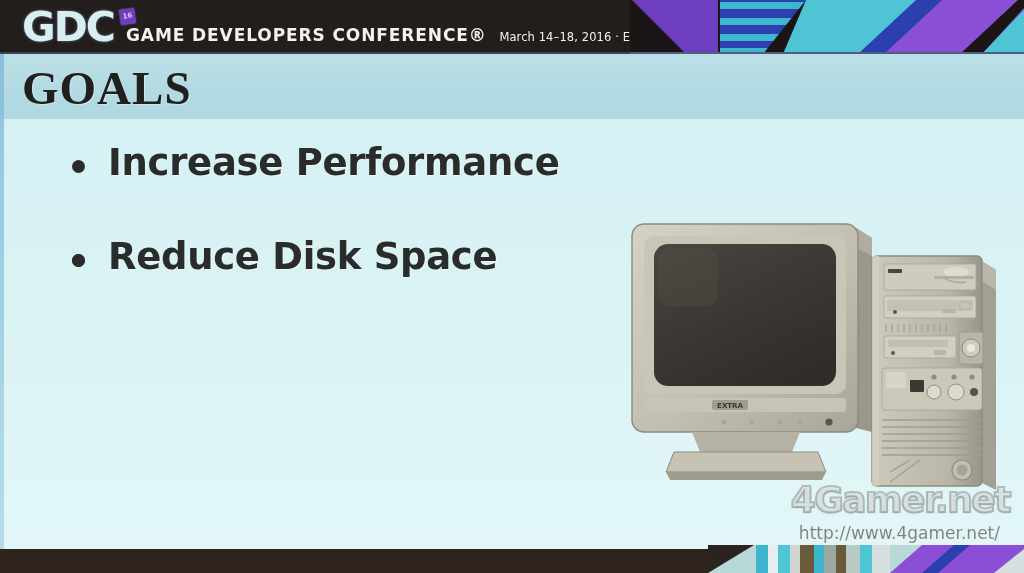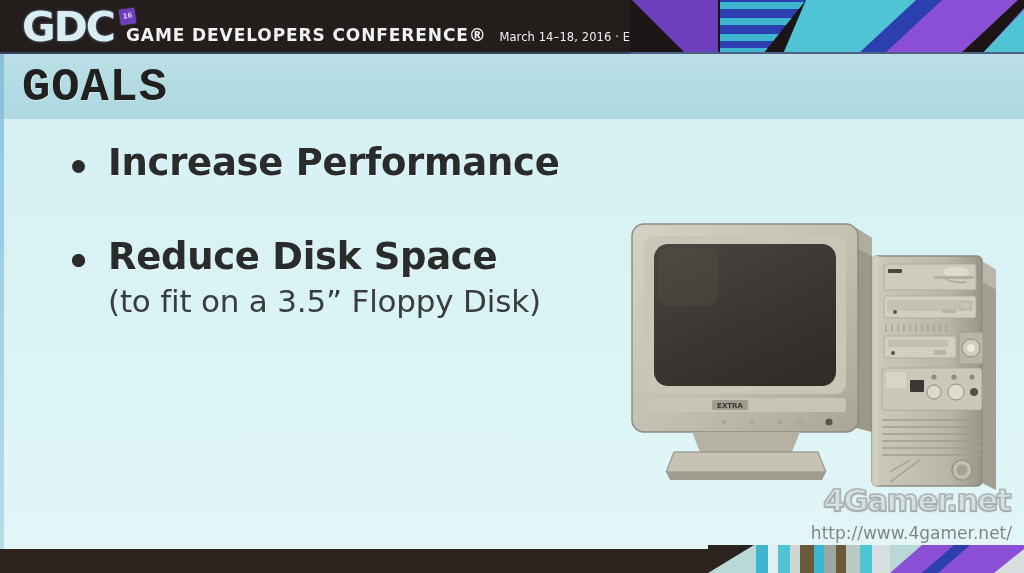--- a/index.html
+++ b/index.html
@@ -42,21 +42,21 @@
 
   
   .gdc-art{position:absolute;right:0;top:0;width:394px;height:54px;overflow:hidden;}
 
   
   .title-band{position:absolute;left:0;top:54px;width:1024px;height:68px;
     background:linear-gradient(180deg,#bcdfe6 0%,#b2dae2 60%,#aed8e1 100%);}
   .title-band::after{content:"";position:absolute;left:0;bottom:0;width:100%;height:3px;
     background:rgba(255,255,255,.55);}
   .slide-title{position:absolute;left:22px;top:58px;
-    font-family:Liberation Mono, monospace;font-weight:bold;
+    font-family:Liberation Serif, serif;font-weight:bold;
     font-size:47px;line-height:60px;letter-spacing:1px;color:#20211f;
     text-shadow:1px 1px 0 rgba(255,255,255,.35);}
 
   
   .body-area{position:absolute;left:0;top:122px;width:1024px;height:427px;
     background:linear-gradient(180deg,#d6f1f4 0%,#daf3f5 45%,#e2f6f7 100%);}
 
   .left-edge{position:absolute;left:0;top:54px;width:4px;height:495px;
     background:linear-gradient(180deg,#7fb9d8,#a9d7e6);opacity:.8;}
 
@@ -71,26 +71,26 @@
   .bullet .sub{margin-left:42px;
     font-family:"DejaVu Sans",sans-serif;font-weight:normal;
     font-size:31px;line-height:42px;color:#3a3d3d;letter-spacing:-.2px;white-space:nowrap;}
 
   
   .photo{position:absolute;left:604px;top:214px;width:408px;height:290px;}
 
   
   .wm{position:absolute;right:8px;bottom:2px;width:250px;height:72px;pointer-events:none;}
   .wm-logo{position:absolute;right:6px;top:0;
-    font-family:"DejaVu Sans",sans-serif;font-weight:bold;font-size:31px;
+    font-family:"DejaVu Sans",sans-serif;font-weight:bold;font-size:36px;
     line-height:50px;letter-spacing:-1.5px;
     color:rgba(255,255,255,.42);
     -webkit-text-stroke:2px rgba(120,120,120,.45);
     text-shadow:0 1px 2px rgba(0,0,0,.18);white-space:nowrap;}
-  .wm-url{position:absolute;right:4px;top:48px;
+  .wm-url{position:absolute;right:16px;top:48px;
     font-family:"DejaVu Sans",sans-serif;font-size:17px;line-height:20px;
     color:rgba(60,60,60,.62);white-space:nowrap;
     text-shadow:0 1px 1px rgba(255,255,255,.5);text-align:right;}
 
   
   .bottom-stripes{position:absolute;right:0;bottom:0;width:316px;height:28px;overflow:hidden;}
 </style>
 </head>
 <body>
 
@@ -156,21 +156,20 @@
         <div class="head">Increase Performance</div>
       </div>
 
       <div class="bullet">
         <div class="dot"></div>
       </div>
 
       <div class="bullet">
         <div class="dot"></div>
         <div class="head">Reduce Disk Space</div>
-        <div class="sub">(to fit on a 3.5” Floppy Disk)</div>
       </div>
 
     </div>
 
     <div class="photo">
       <svg width="408" height="290" viewBox="0 0 408 290">
         <defs>
           <linearGradient id="beige" x1="0" y1="0" x2="1" y2="1">
             <stop offset="0%" stop-color="#d5d2c4"></stop>
             <stop offset="55%" stop-color="#c2bfb0"></stop>

